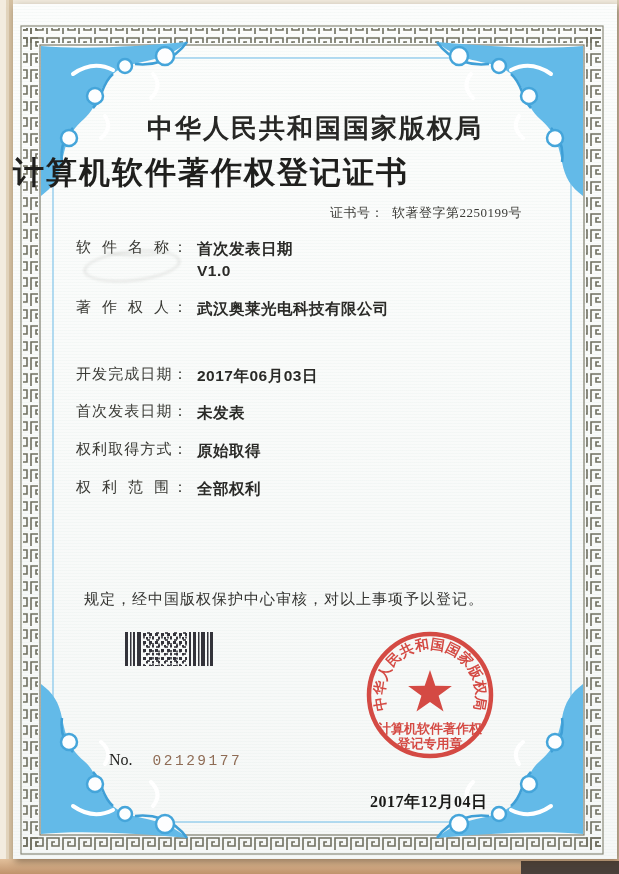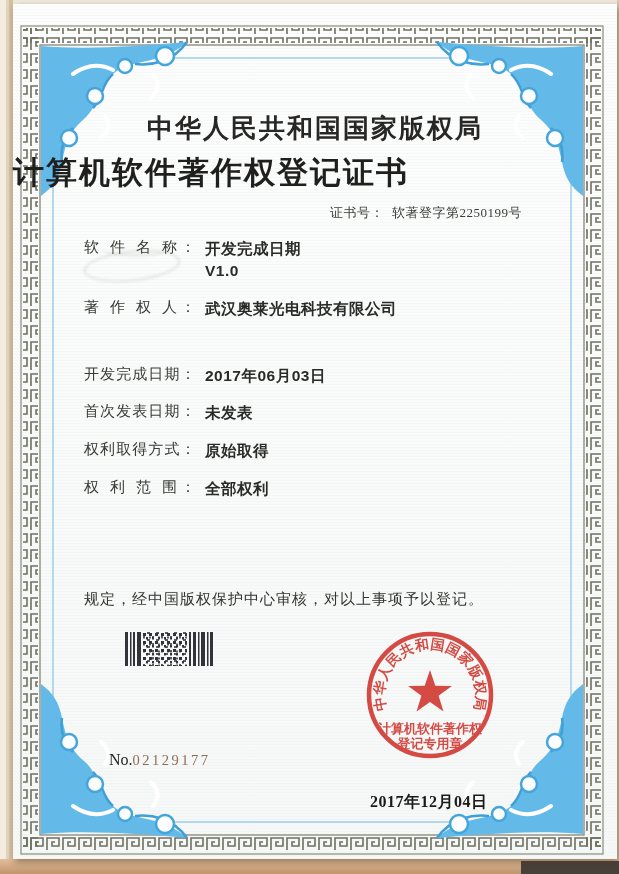--- a/index.html
+++ b/index.html
@@ -34,21 +34,21 @@
   .cert-title{
     position:absolute;left:0;top:148px;width:100%;text-align:left;
     font-weight:700;font-size:31px;letter-spacing:2px;color:#1f1f1d;
   }
   .certno{
     position:absolute;top:200px;right:95px;
     font-size:13px;color:#3c3c38;letter-spacing:.5px;
   }
   .certno .v{margin-left:8px;}
 
-  .row{position:absolute;left:71px;display:flex;align-items:flex-start;justify-content:center;}
+  .row{position:absolute;left:63px;display:flex;align-items:flex-start;justify-content:center;}
   .row .lbl{
     width:112px;flex:0 0 112px;
     font-size:15px;color:#3a3a35;letter-spacing:.5px;
     text-align:justify;text-align-last:justify;
   }
   .row .val{
     margin-left:9px;
     font-family:"Liberation Sans",sans-serif;font-weight:700;
     font-size:15.5px;color:#2929266;color:#2a2a27;letter-spacing:.5px;line-height:1.45;
   }
@@ -59,22 +59,22 @@
   .indent{padding-left:31px;}
 
   .barcode{position:absolute;left:112px;top:628px;}
   .stamp{position:absolute;left:351px;top:625px;opacity:.92;}
   .stamp-date{
     position:absolute;left:357px;top:748px;z-index:5;
     font-weight:700;font-size:16px;color:#1a1a18;letter-spacing:.5px;margin-top:40px;
   }
   .serial{position:absolute;left:96px;top:747px;font-size:16px;color:#1e1e1c;}
   .serial .num{
-    font-family:Liberation Serif, serif;font-size:14.5px;
-    color:#8f6c55;letter-spacing:2.5px;margin-left:0;font-weight:400;
+    font-family:Liberation Mono, monospace;font-size:14.5px;
+    color:#8f6c55;letter-spacing:2.5px;margin-left:20px;font-weight:400;
   }
   .ghost{
     position:absolute;left:70px;top:246px;width:92px;height:26px;
     border:3px solid rgba(150,152,142,.16);border-radius:50%;
     transform:rotate(-6deg);filter:blur(1.2px);
   }
   .ghost2{
     position:absolute;left:88px;top:236px;width:70px;height:14px;
     border-bottom:3px solid rgba(150,152,142,.14);border-radius:50%;filter:blur(1px);
   }
@@ -129,21 +129,21 @@
     <div class="ghost2"></div>
 
     <div class="issuer">中华人民共和国国家版权局</div>
     <div class="cert-title">计算机软件著作权登记证书</div>
     <div class="certno">
       <span>证书号：</span><span class="v">软著登字第2250199号</span>
     </div>
 
     <div class="row" style="top:234px">
       <span class="lbl">软 件 名 称：</span>
-      <span class="val"><span>开发完成日期</span><br>
+      <span class="val"><span>首次发表日期</span><br>
         <span>V1.0</span></span>
     </div>
     <div class="row" style="top:294px">
       <span class="lbl">著 作 权 人：</span>
       <span class="val">武汉奥莱光电科技有限公司</span>
     </div>
     <div class="row" style="top:361px">
       <span class="lbl">开发完成日期：</span>
       <span class="val">2017年06月03日</span>
     </div>

